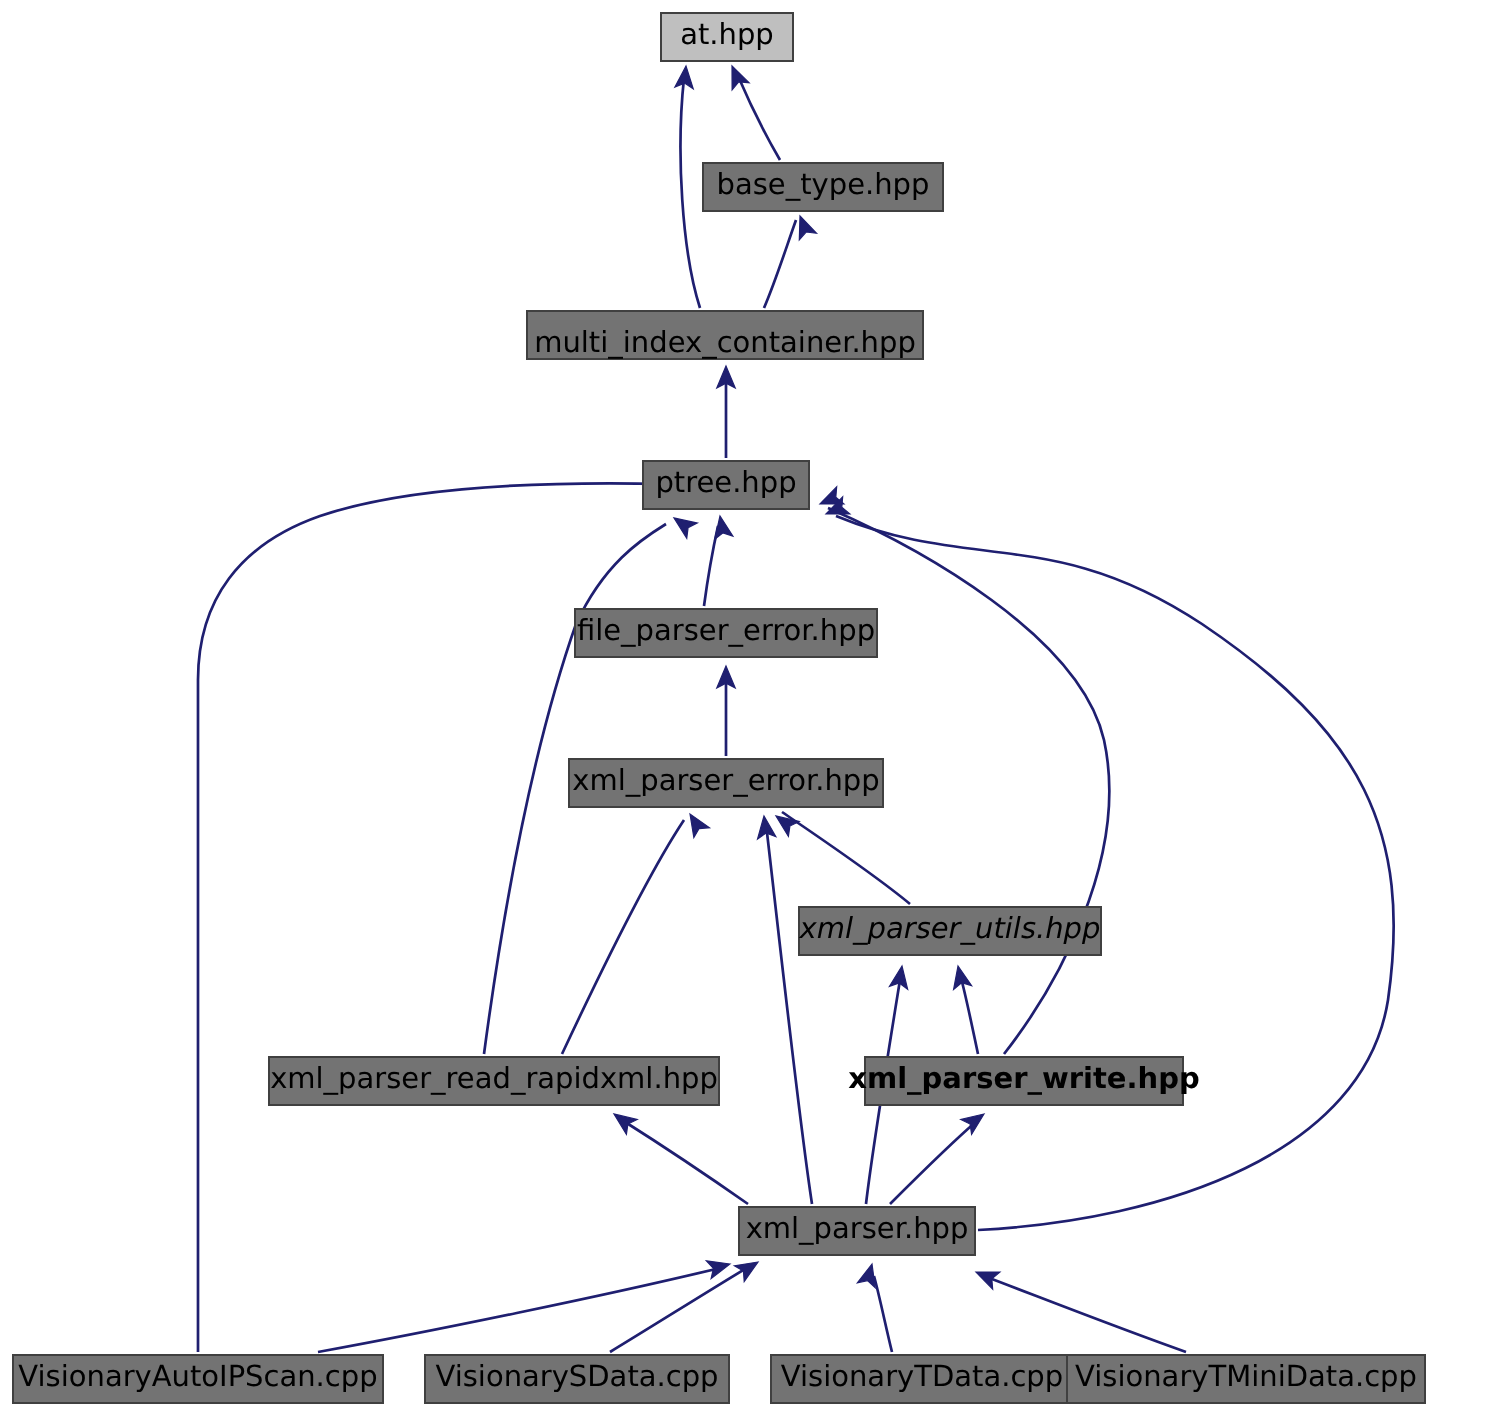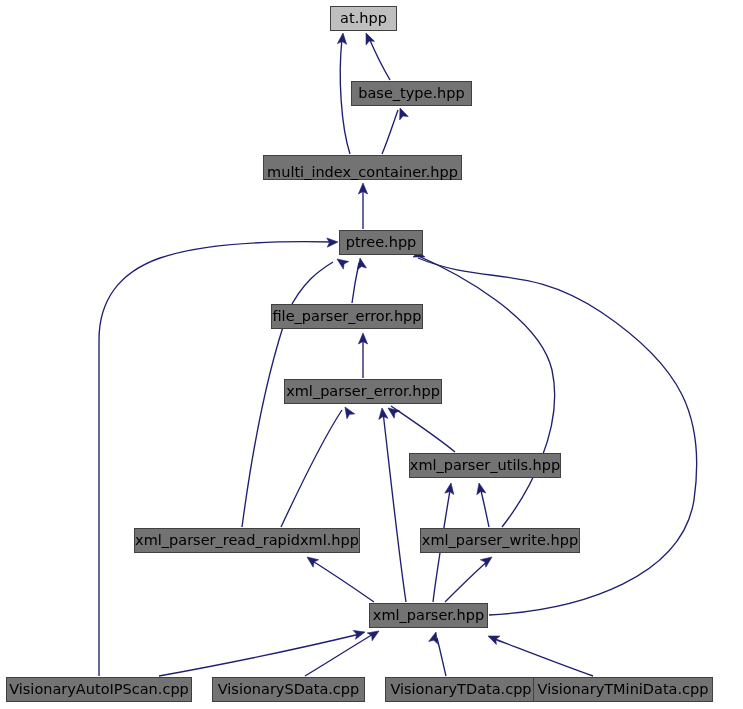--- a/index.html
+++ b/index.html
@@ -108,36 +108,36 @@
   <div id="nodes-layer">
       <div class="node highlight" style="left: 330px; top: 6px; width: 67px; height: 25px;">
         <span>at.hpp</span>
       </div>
       <div class="node" style="left: 351px; top: 81px; width: 121px; height: 25px;">
         <span>base_type.hpp</span>
       </div>
       <div class="node" style="left: 263px; top: 155px; width: 199px; height: 25px; align-items: flex-end;">
         <span>multi_index_container.hpp</span>
       </div>
-      <div class="node" style="left: 321px; top: 230px; width: 84px; height: 25px; margin-left: 18px;">
+      <div class="node" style="left: 321px; top: 230px; width: 84px; height: 25px;">
         <span>ptree.hpp</span>
       </div>
-      <div class="node" style="left: 271px; top: 304px; width: 152px; height: 25px; text-align: right;">
+      <div class="node" style="left: 287px; top: 304px; width: 152px; height: 25px; text-align: right;">
         <span>file_parser_error.hpp</span>
       </div>
       <div class="node" style="left: 284px; top: 379px; width: 158px; height: 25px;">
         <span>xml_parser_error.hpp</span>
       </div>
-      <div class="node" style="left: 409px; top: 453px; width: 152px; height: 25px;">
+      <div class="node" style="left: 399px; top: 453px; width: 152px; height: 25px; font-style: italic;">
         <span>xml_parser_utils.hpp</span>
       </div>
       <div class="node" style="left: 134px; top: 528px; width: 226px; height: 25px;">
         <span>xml_parser_read_rapidxml.hpp</span>
       </div>
-      <div class="node" style="left: 420px; top: 528px; width: 160px; height: 25px;">
+      <div class="node" style="left: 432px; top: 528px; width: 160px; height: 25px; font-weight: bold;">
         <span>xml_parser_write.hpp</span>
       </div>
       <div class="node" style="left: 369px; top: 603px; width: 119px; height: 25px;">
         <span>xml_parser.hpp</span>
       </div>
       <div class="node" style="left: 6px; top: 677px; width: 186px; height: 25px;">
         <span>VisionaryAutoIPScan.cpp</span>
       </div>
       <div class="node" style="left: 212px; top: 677px; width: 153px; height: 25px;">
         <span>VisionarySData.cpp</span>

